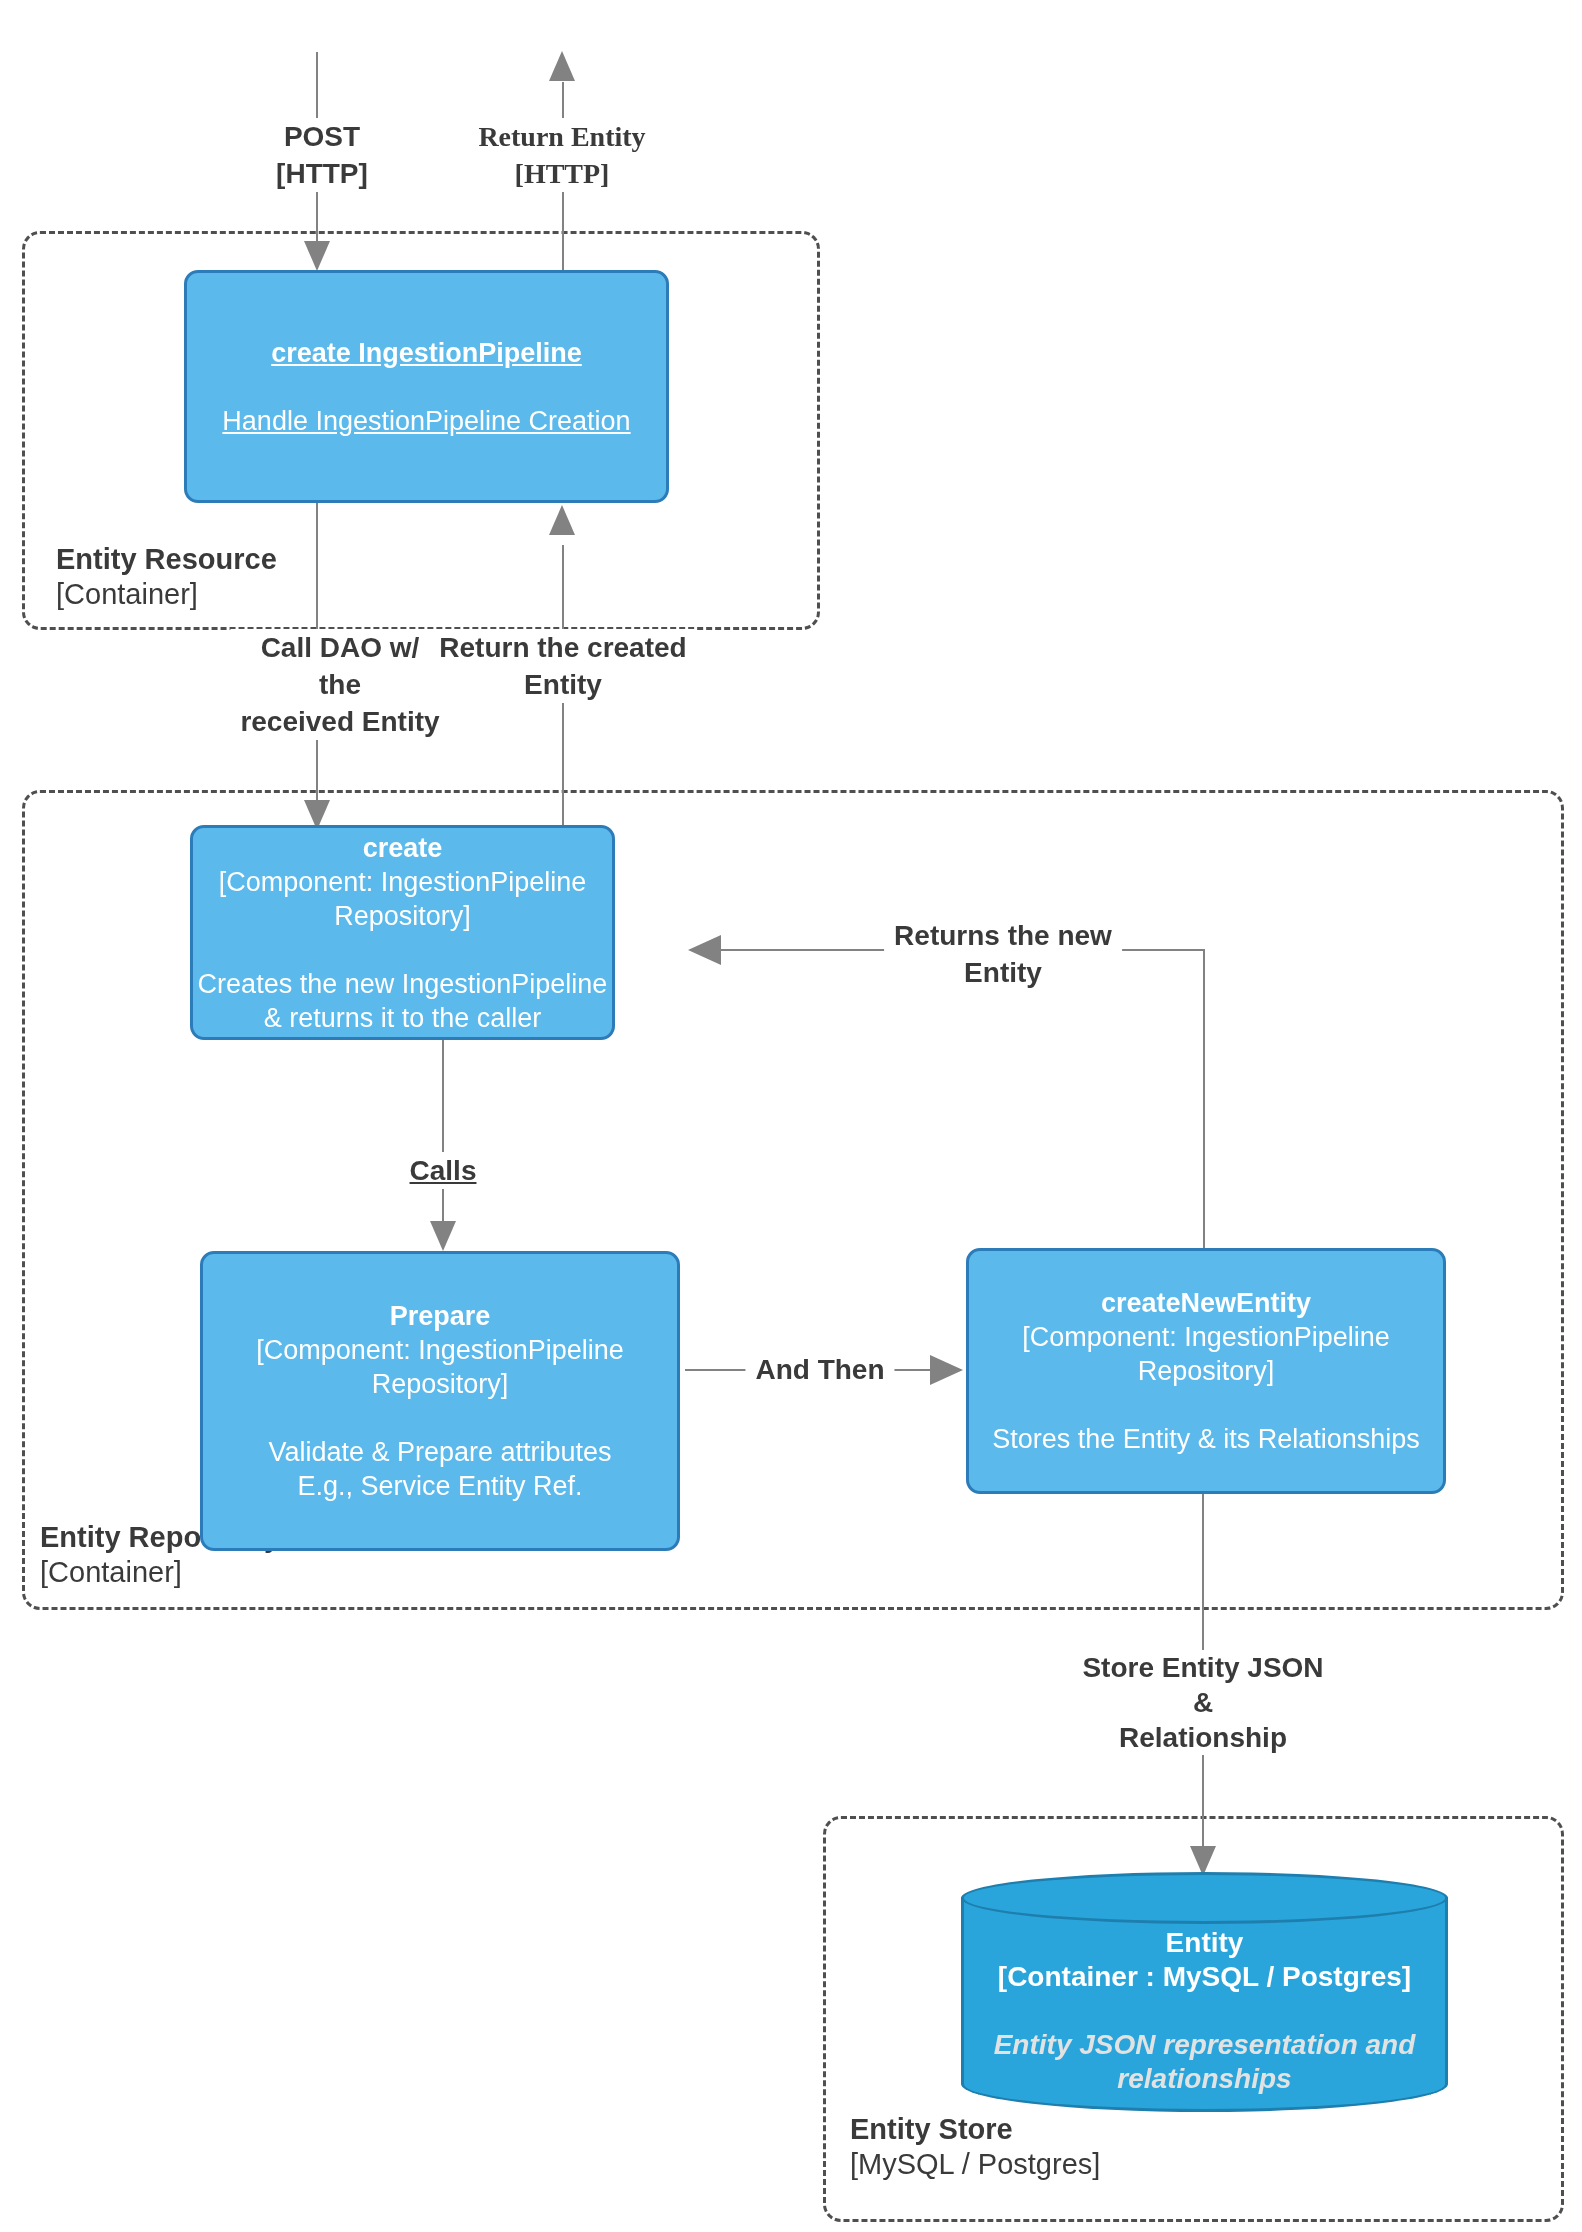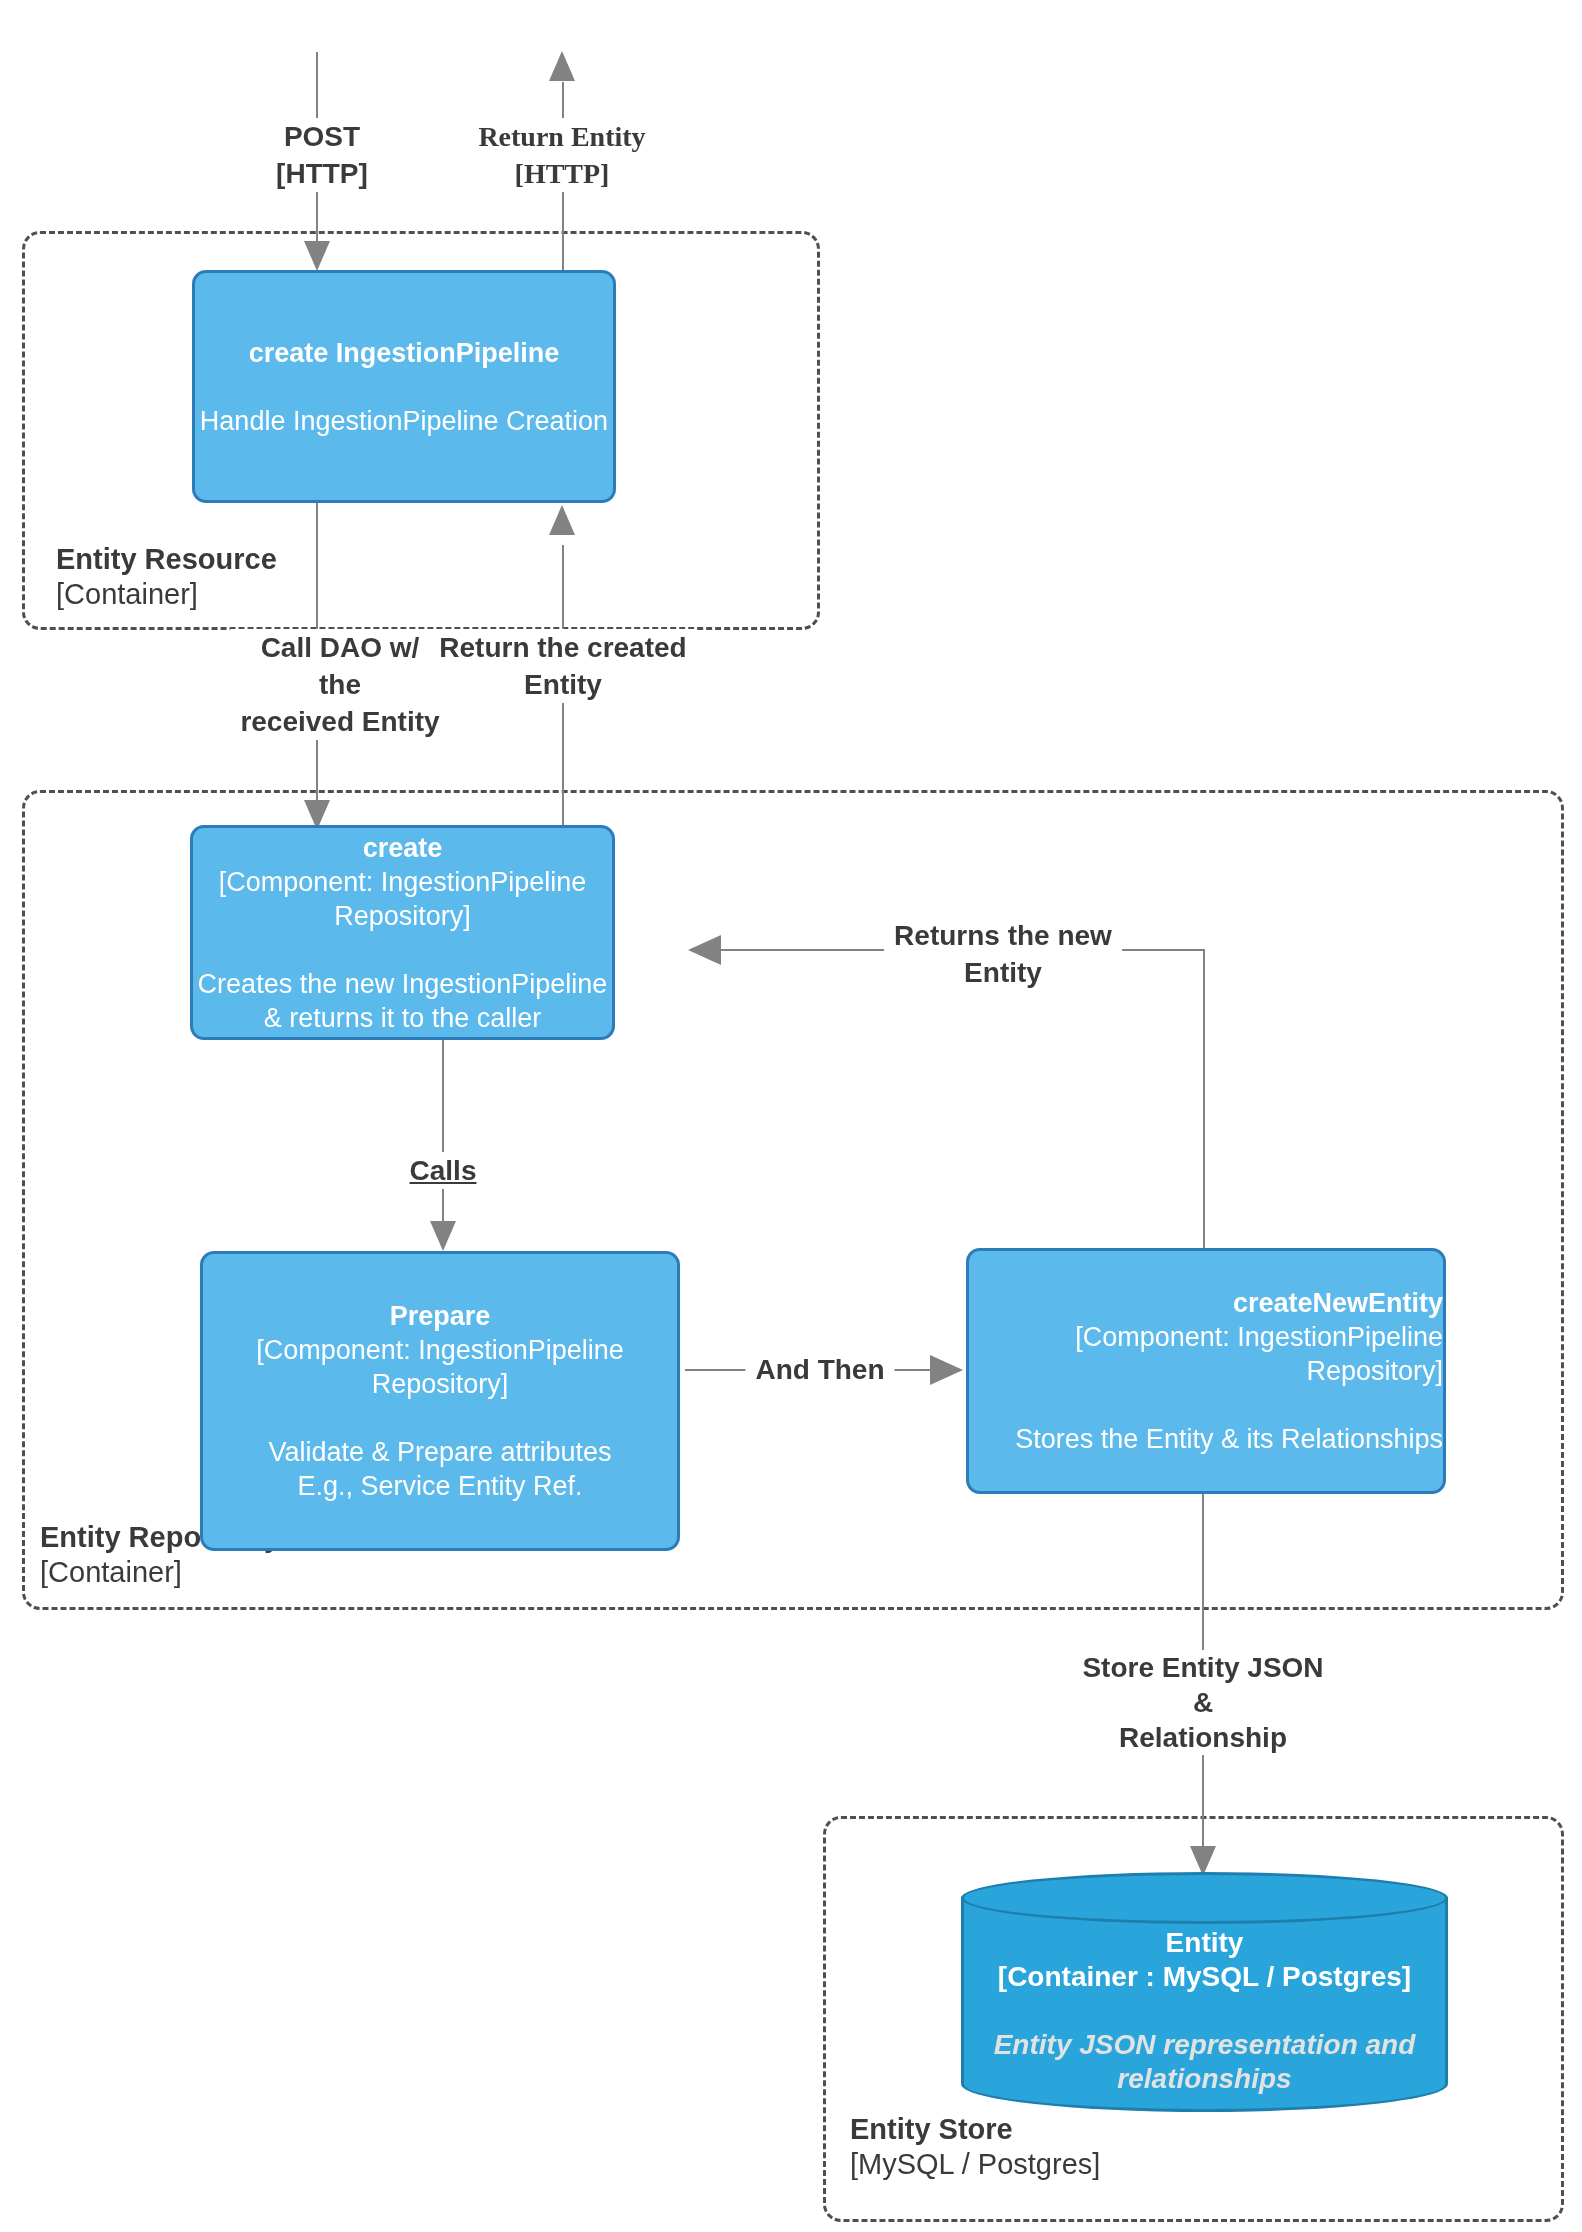--- a/index.html
+++ b/index.html
@@ -113,21 +113,21 @@
   <div class="elabel" style="left:1003px;top:917px;">
     <div>Returns the new</div>
     <div>Entity</div>
   </div>
   <div class="elabel" style="left:1203px;top:1650px;line-height:35px;">
     <div>Store Entity JSON</div>
     <div>&amp;</div>
     <div>Relationship</div>
   </div>
 
-  <div class="box" style="left:192px;top:270px;width:424px;height:233px;">
+  <div class="box" style="left:184px;top:270px;width:485px;height:233px;text-decoration:underline;">
     <div class="ln">create IngestionPipeline</div>
     <div class="ln"></div>
     <div class="ln">Handle IngestionPipeline Creation</div>
   </div>
 
   <div class="box" style="left:190px;top:825px;width:425px;height:215px;">
     <div class="ln">create</div>
     <div class="ln">[Component: IngestionPipeline</div>
     <div class="ln">Repository]</div>
     <div class="ln"></div>
@@ -137,21 +137,21 @@
 
   <div class="box" style="left:200px;top:1251px;width:480px;height:300px;">
     <div class="ln">Prepare</div>
     <div class="ln">[Component: IngestionPipeline</div>
     <div class="ln">Repository]</div>
     <div class="ln"></div>
     <div class="ln">Validate &amp; Prepare attributes</div>
     <div class="ln">E.g., Service Entity Ref.</div>
   </div>
 
-  <div class="box" style="left:966px;top:1248px;width:480px;height:246px;text-align:right;">
+  <div class="box" style="left:966px;top:1248px;width:480px;height:246px;">
     <div class="ln">createNewEntity</div>
     <div class="ln">[Component: IngestionPipeline</div>
     <div class="ln">Repository]</div>
     <div class="ln"></div>
     <div class="ln">Stores the Entity &amp; its Relationships</div>
   </div>
 
   <div class="cyl-body"></div>
   <div class="cyl-top"></div>
   <div class="cyl-text">

